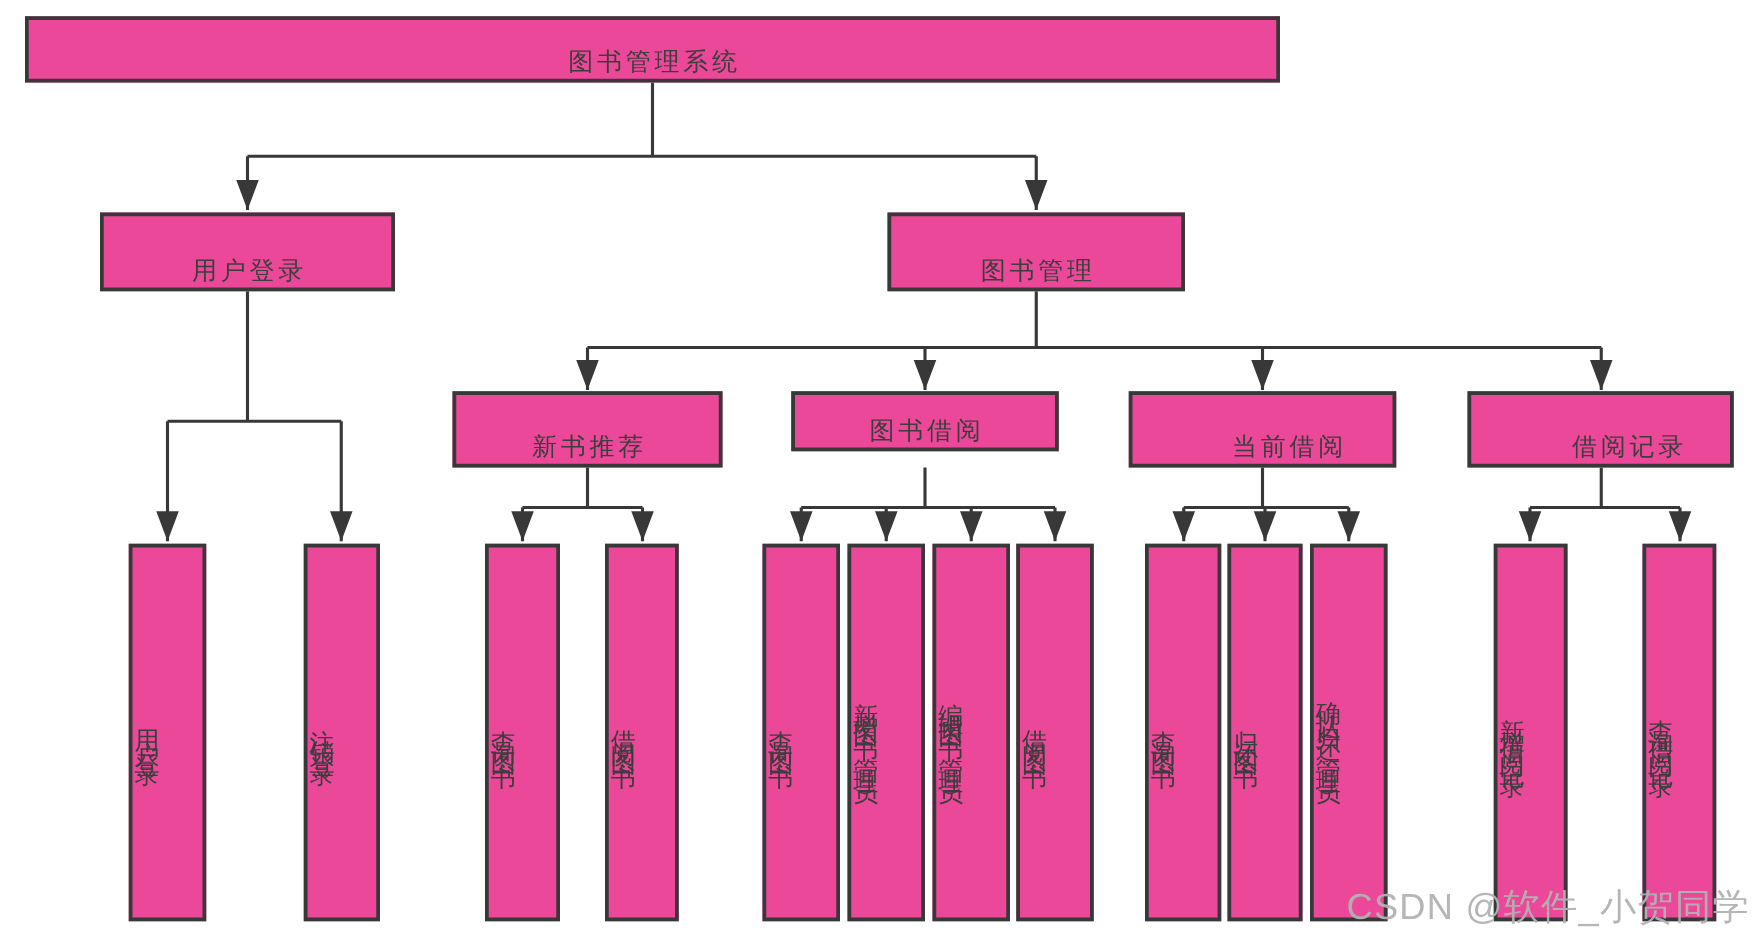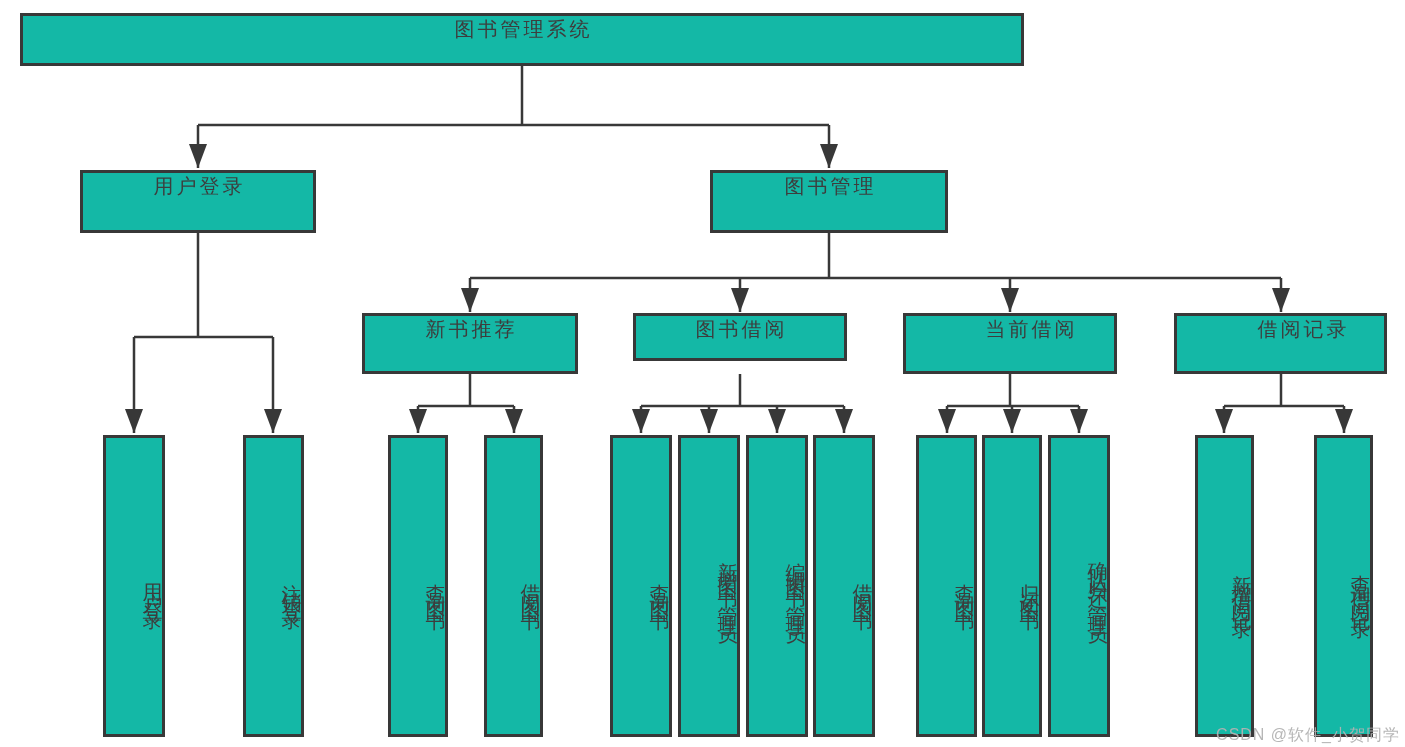--- a/index.html
+++ b/index.html
@@ -7,26 +7,25 @@
     position:relative;
     width:1405px;height:747px;
     background:#ffffff;
     overflow:hidden;
     font-family:"Liberation Sans","DejaVu Sans",sans-serif;
   }
   .node{
     position:absolute;
     box-sizing:border-box;
     border:3px solid #383838;
-    background:#14b8a6;
+    background:#ec4899;
     display:flex;
-    align-items:flex-start;
+    align-items:flex-end;
     justify-content:center;
     color:#3d3d3d;
-    font-family:Liberation Mono, monospace;
   }
   .h{
     font-size:20px;
     letter-spacing:3px;
     text-indent:3px;
     white-space:nowrap;
   }
   .v{
     writing-mode:vertical-rl;
     text-orientation:mixed;
@@ -37,21 +36,21 @@
   #connectors{
     position:absolute;
     left:0;top:0;
     width:1405px;height:747px;
     pointer-events:none;
   }
   #watermark{
     position:absolute;
     right:5px;
     bottom:1px;
-    font-size:16px;
+    font-size:29px;
     letter-spacing:1px;
     color:rgba(178,178,178,0.95);
     z-index:10;
     white-space:nowrap;
   }
 </style>
 </head>
 <body>
 
 <div id="canvas">

